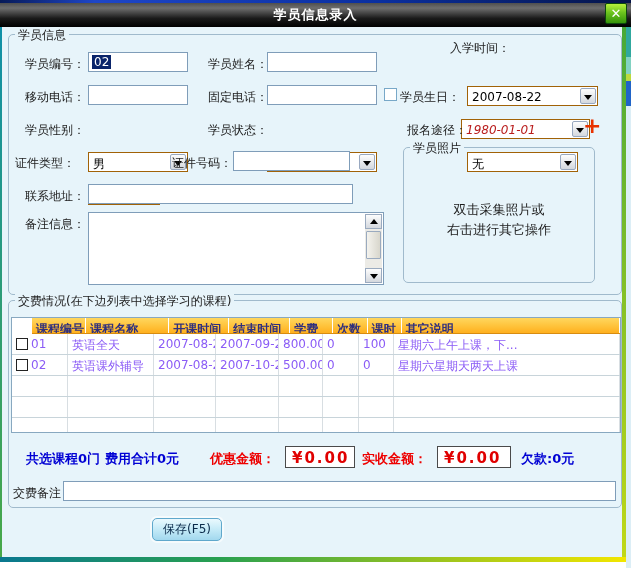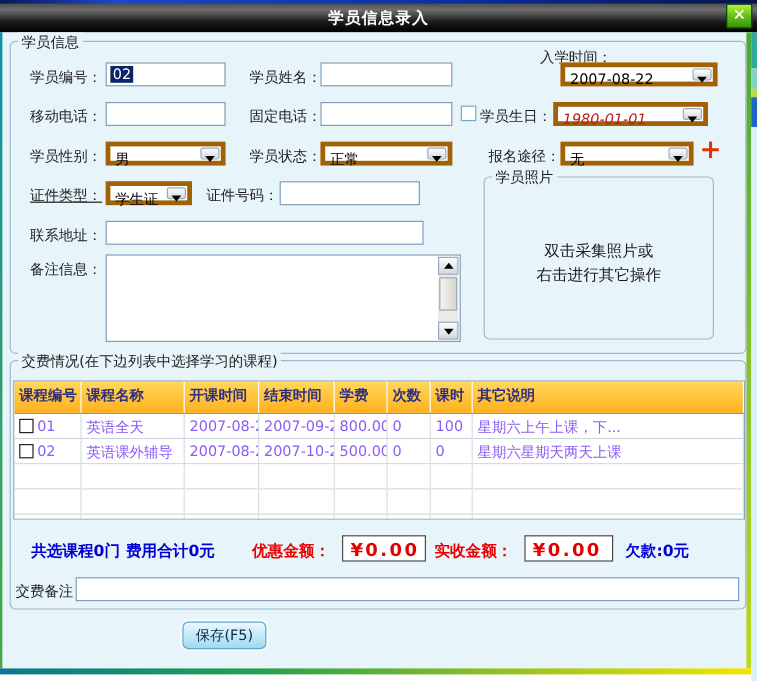--- a/index.html
+++ b/index.html
@@ -50,22 +50,22 @@
     font-size:12px; color:#1c1c1c;
   }
   
   .lbl { position:absolute; font-size:12px; color:#1c1c1c; white-space:nowrap; }
   .inp {
     position:absolute; height:20px; background:#fff; border:1px solid #7f9db9;
     font-size:12px; color:#000; padding:2px 3px; overflow:hidden; white-space:nowrap;
   }
   .sel { background:#0a246a; color:#fff; padding:0 2px; font-size:12px; }
   .combo {
-    position:absolute; height:20px; background:#fff; border:4px solid #a16207;
-    font-size:12px; color:#000;
+    position:absolute; height:20px; background:#fff; border:1px solid #a16207;
+    font-size:12px; color:#000;margin-top:34px;
   }
   .combo .val { position:absolute; left:4px; top:3px; white-space:nowrap; }
   .combo.disabled .val { color:#b91c1c;font-style:italic; }
   .combo .cbtn {
     position:absolute; right:1px; top:1px; bottom:1px; width:16px;
     background:linear-gradient(180deg,#fdfdfd,#d4d8de);
     border:1px solid #98a8c0; border-radius:2px; cursor:pointer;
   }
   .tri-d { position:absolute; left:3px; top:6px; width:0; height:0;
     border-left:4px solid transparent; border-right:4px solid transparent; border-top:5px solid #000; }
@@ -89,23 +89,23 @@
     background:linear-gradient(90deg,#f4f3ee,#d8d6cc); border:1px solid #9aaabf; border-radius:1px; cursor:grab; }
   
   #photo-box { position:absolute; left:403px; top:147px; width:192px; height:136px;
     border:1px solid #a0bacc; border-radius:5px; }
   #photo-box .group-legend { top:-8px; }
   #photo-hint { position:absolute; left:0; top:52px; width:100%; text-align:center;
     font-size:13px; color:#1c1c1c; line-height:1.55; cursor:pointer; }
   
   #course-table { position:absolute; left:11px; top:317px; width:610px; height:116px;
     background:#fff; border:1px solid #88a8c0; overflow:hidden; }
-  .hrow { display:flex; height:27px;
+  .hrow { display:flex; height:16px;
     background:linear-gradient(180deg,#ffd75e 0%,#ffc23a 55%,#ffb01e 100%);
-    border-bottom:1px solid #d88c10; }
+    border-bottom:1px solid #d88c10;margin-left:20px; }
   .hcell { font-size:12px; font-weight:bold; color:#30307e; padding:3px 0 0 4px;
     border-right:1px solid #fff; overflow:hidden; white-space:nowrap; }
   .trow { display:flex; height:21px; background:#fff; border-bottom:1px solid #c8d4da; cursor:default; }
   .tcell { font-size:12px; color:#8b5cf6; padding:3px 0 0 4px; border-right:1px solid #d8dee2;
     overflow:hidden; white-space:nowrap; position:relative; }
   .rowchk { display:inline-block; width:12px; height:12px; border:1px solid #222;
     background:#fff; vertical-align:-2px; margin-right:3px; cursor:pointer; }
   
   .blue-bold { position:absolute; font-size:13px; font-weight:bold; color:#0000d4; white-space:nowrap; }
   .red-bold  { position:absolute; font-size:13px; font-weight:bold; color:#ee0000; white-space:nowrap; }
@@ -192,21 +192,21 @@
   </div>
   <span class="lbl" style="left:407px;top:122px;">报名途径：</span>
   <div class="combo" style="left:467px;top:118px;width:111px;">
     <span class="val">无</span>
     <span class="cbtn">
         <span class="tri-d"></span>
       </span>
   </div>
   <span class="plus" style="left:583px;top:116px;">+</span>
 
-  <span class="lbl" style="left:25px;top:155px;text-decoration:underline;">证件类型：</span>
+  <span class="lbl" style="left:15px;top:155px;">证件类型：</span>
   <div class="combo" style="left:88px;top:151px;width:72px;">
     <span class="val">学生证</span>
     <span class="cbtn">
         <span class="tri-d"></span>
       </span>
   </div>
   <span class="lbl" style="left:172px;top:155px;">证件号码：</span>
   <div class="inp" style="left:233px;top:151px;width:117px;"></div>
 
   <span class="lbl" style="left:25px;top:188px;">联系地址：</span>

